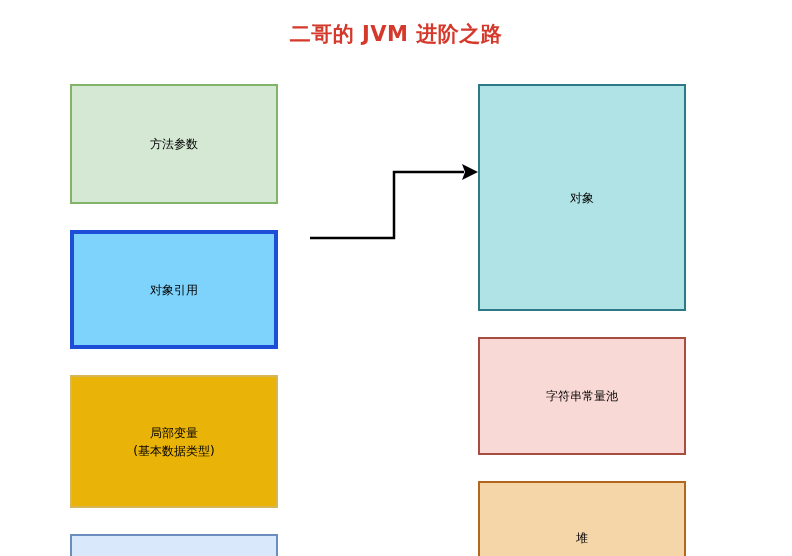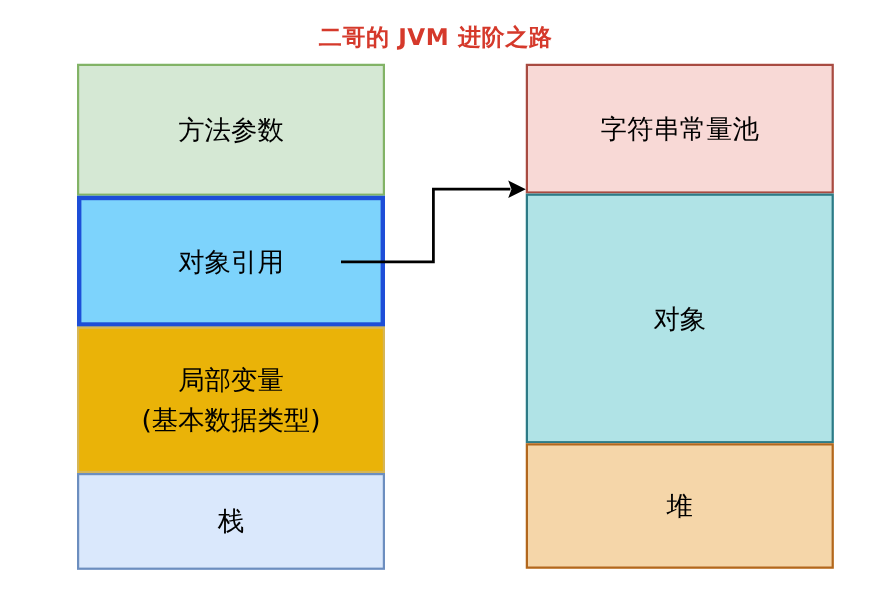--- a/index.html
+++ b/index.html
@@ -29,29 +29,30 @@
   .column {
     position: absolute;
     display: flex;
     flex-direction: column;
     width: 240px;
   }
   .column-stack { left: 70px;  top: 58px; }
   .column-heap  { left: 478px; top: 58px; }
   .box {
     box-sizing: border-box;
-    width: 280px;
+    width: 208px;
     display: flex;
     align-items: center;
     justify-content: center;
     text-align: center;
-    font-size: 24px;
+    font-size: 12px;
     color: #000000;
     line-height: 1.5;
     white-space: pre-line;
+    margin-top: 26px;
   }
   
   .box-method-params { height: 120px; background: #d5e8d4; border: 2px solid #82b366; }
   .box-object-ref    { height: 119px; background: #7dd3fc; border: 4px solid #1d4ed8; }
   .box-local-vars    { height: 133px; background: #eab308; border: 2px solid #d6b656; }
   .box-stack         { height:  88px; background: #dae8fc; border: 2px solid #6c8ebf; }
   
   .box-object        { height: 227px; background: #b0e3e6; border: 2px solid #2d7a86; }
   .box-string-pool   { height: 118px; background: #f8d9d6; border: 2px solid #a84b41; }
   .box-heap          { height: 114px; background: #f5d6a9; border: 2px solid #b2671d; }
@@ -80,25 +81,25 @@
     <div class="box box-local-vars">
       <span>局部变量
 (基本数据类型)</span>
     </div>
     <div class="box box-stack">
       <span>栈</span>
     </div>
   </div>
 
   <div class="column column-heap">
+    <div class="box box-object">
+      <span>对象</span>
+    </div>
     <div class="box box-string-pool">
       <span>字符串常量池</span>
-    </div>
-    <div class="box box-object">
-      <span>对象</span>
     </div>
     <div class="box box-heap">
       <span>堆</span>
     </div>
   </div>
 
   <svg class="arrow-layer" viewBox="0 0 792 556" xmlns="http://www.w3.org/2000/svg">
     <polyline points="310,238 394,238 394,172 464,172" fill="none" stroke="#000000" stroke-width="2.5"></polyline>
     <polygon points="478,172 462,164 465,172 462,180" fill="#000000"></polygon>
   </svg>

